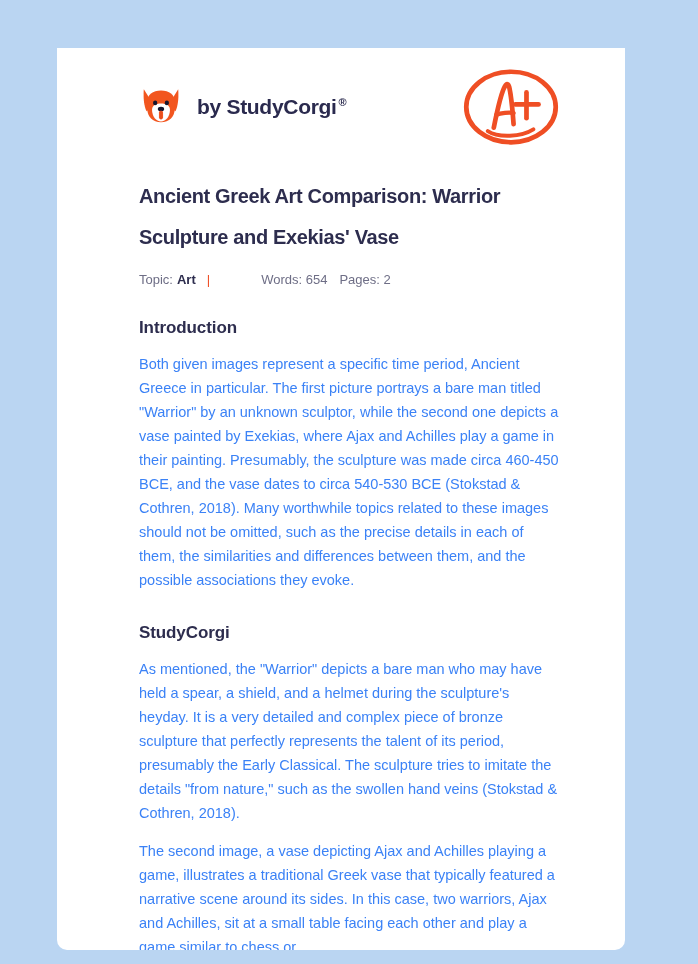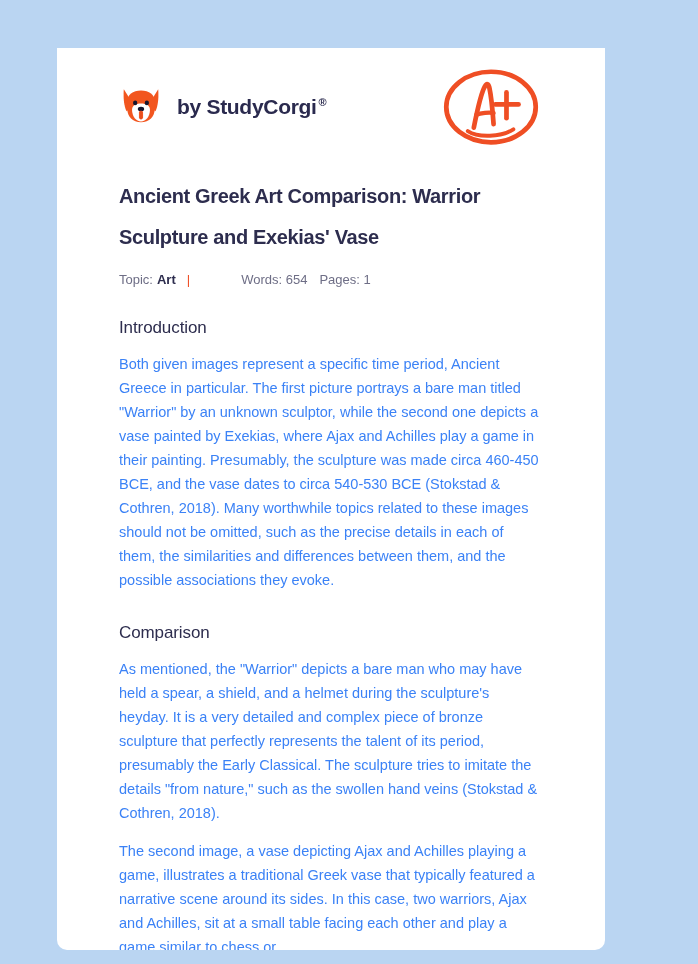--- a/index.html
+++ b/index.html
@@ -17,20 +17,21 @@
   .page-sheet {
     position: absolute;
     left: 57px;
     top: 48px;
     width: 548px;
     height: 902px;
     background: #ffffff;
     border-bottom-left-radius: 10px;
     border-bottom-right-radius: 10px;
     overflow: hidden;
+    padding-left: 20px;
   }
 
   .page-inner {
     padding: 0 62px;
   }
 
   
   .doc-header {
     display: flex;
     align-items: center;
@@ -100,21 +101,21 @@
   }
   .meta-sep {
     color: #ef4e24;
     margin: 0 11px;
   }
   .meta-words { margin-right: 12px; margin-left: 40px; }
 
   
   .section-heading {
     font-size: 17px;
-    font-weight: 400;
+    font-weight: 700;
     color: #2d2d4e;
     margin: 31px 0 0 0;
     letter-spacing: -0.1px;
   }
   .body-para {
     font-size: 14.5px;
     line-height: 24px;
     color: #3b82f6;
     margin: 14px 0 0 0;
   }
@@ -155,24 +156,24 @@
 
     </div>
 
     <h1 class="doc-title">Ancient Greek Art Comparison: Warrior Sculpture and Exekias' Vase</h1>
 
     <div class="doc-meta">
       <span class="meta-label">Topic:</span>
       <span class="meta-topic">Art</span>
       <span class="meta-sep">|</span>
       <span class="meta-words">Words: 654</span>
-      <span class="meta-pages">Pages: 1</span>
+      <span class="meta-pages">Pages: 2</span>
     </div>
 
     <h2 class="section-heading">Introduction</h2>
     <p class="body-para">Both given images represent a specific time period, Ancient Greece in particular. The first picture portrays a bare man titled "Warrior" by an unknown sculptor, while the second one depicts a vase painted by Exekias, where Ajax and Achilles play a game in their painting. Presumably, the sculpture was made circa 460-450 BCE, and the vase dates to circa 540-530 BCE (Stokstad &amp; Cothren, 2018). Many worthwhile topics related to these images should not be omitted, such as the precise details in each of them, the similarities and differences between them, and the possible associations they evoke.</p>
 
-    <h2 class="section-heading">Comparison</h2>
+    <h2 class="section-heading">StudyCorgi</h2>
     <p class="body-para">As mentioned, the "Warrior" depicts a bare man who may have held a spear, a shield, and a helmet during the sculpture's heyday. It is a very detailed and complex piece of bronze sculpture that perfectly represents the talent of its period, presumably the Early Classical. The sculpture tries to imitate the details "from nature," such as the swollen hand veins (Stokstad &amp; Cothren, 2018).</p>
     <p class="body-para">The second image, a vase depicting Ajax and Achilles playing a game, illustrates a traditional Greek vase that typically featured a narrative scene around its sides. In this case, two warriors, Ajax and Achilles, sit at a small table facing each other and play a game similar to chess or</p>
 
   </div>
 </div>
 
 </body></html>

